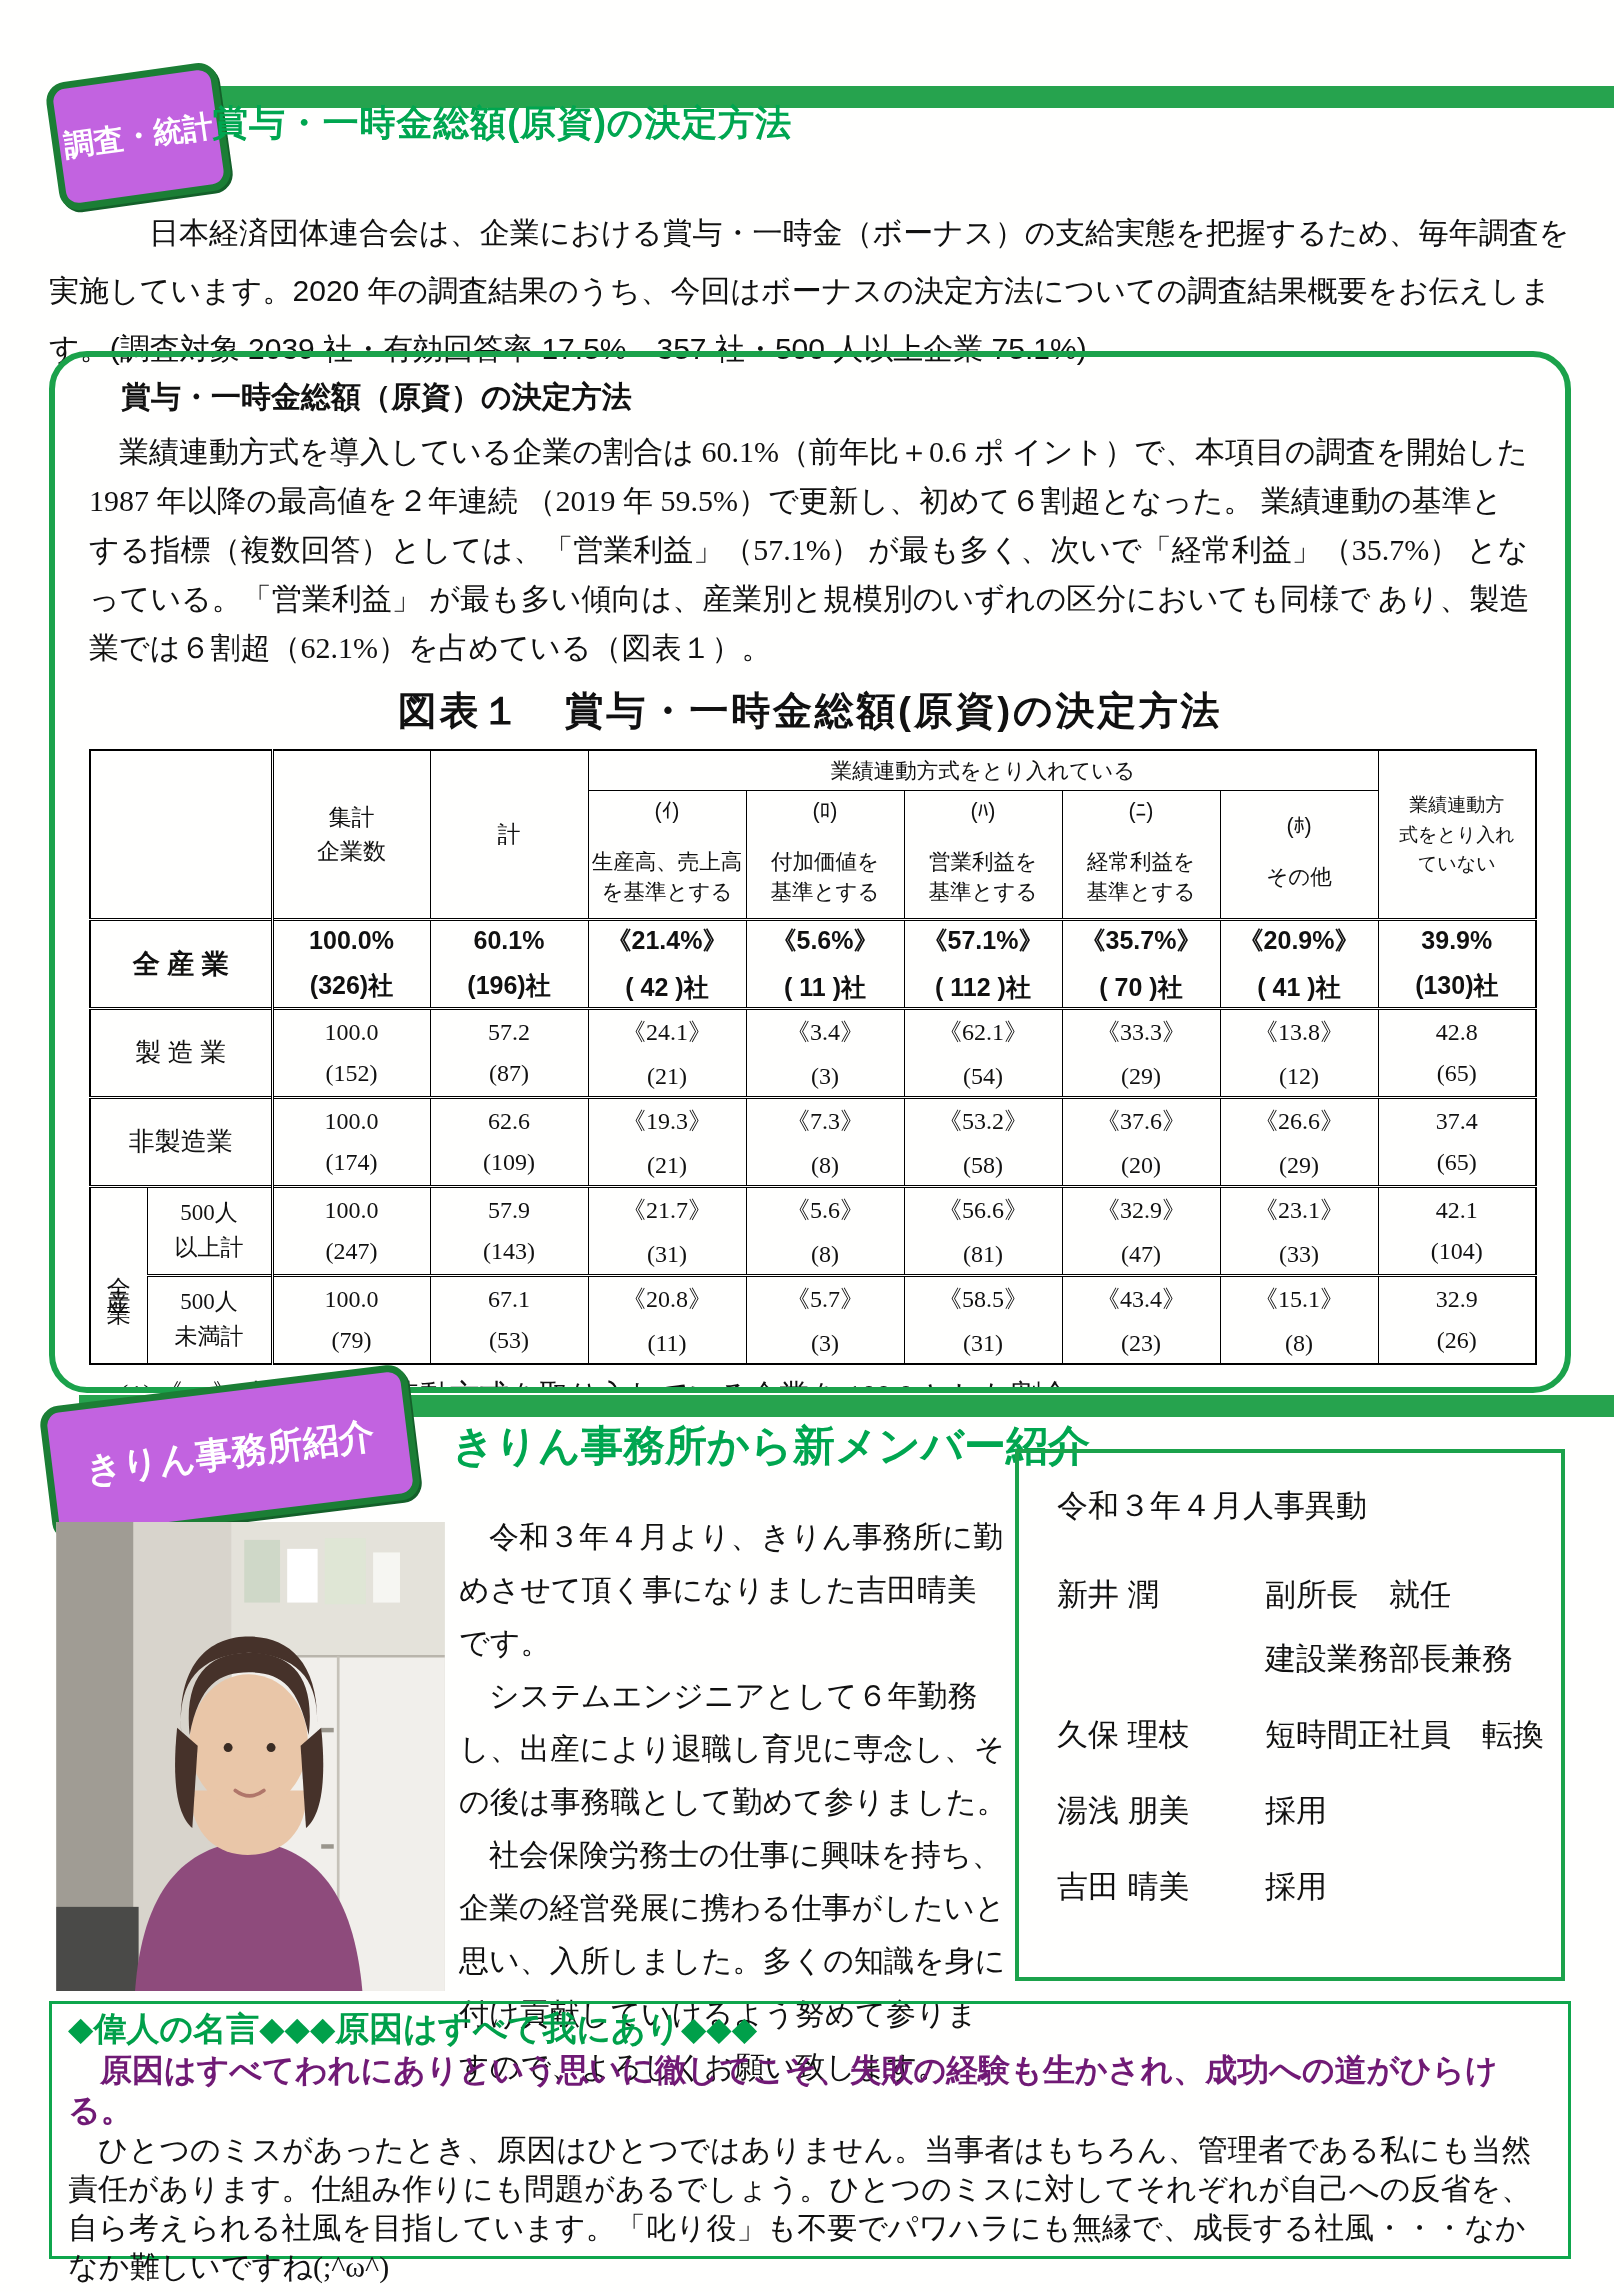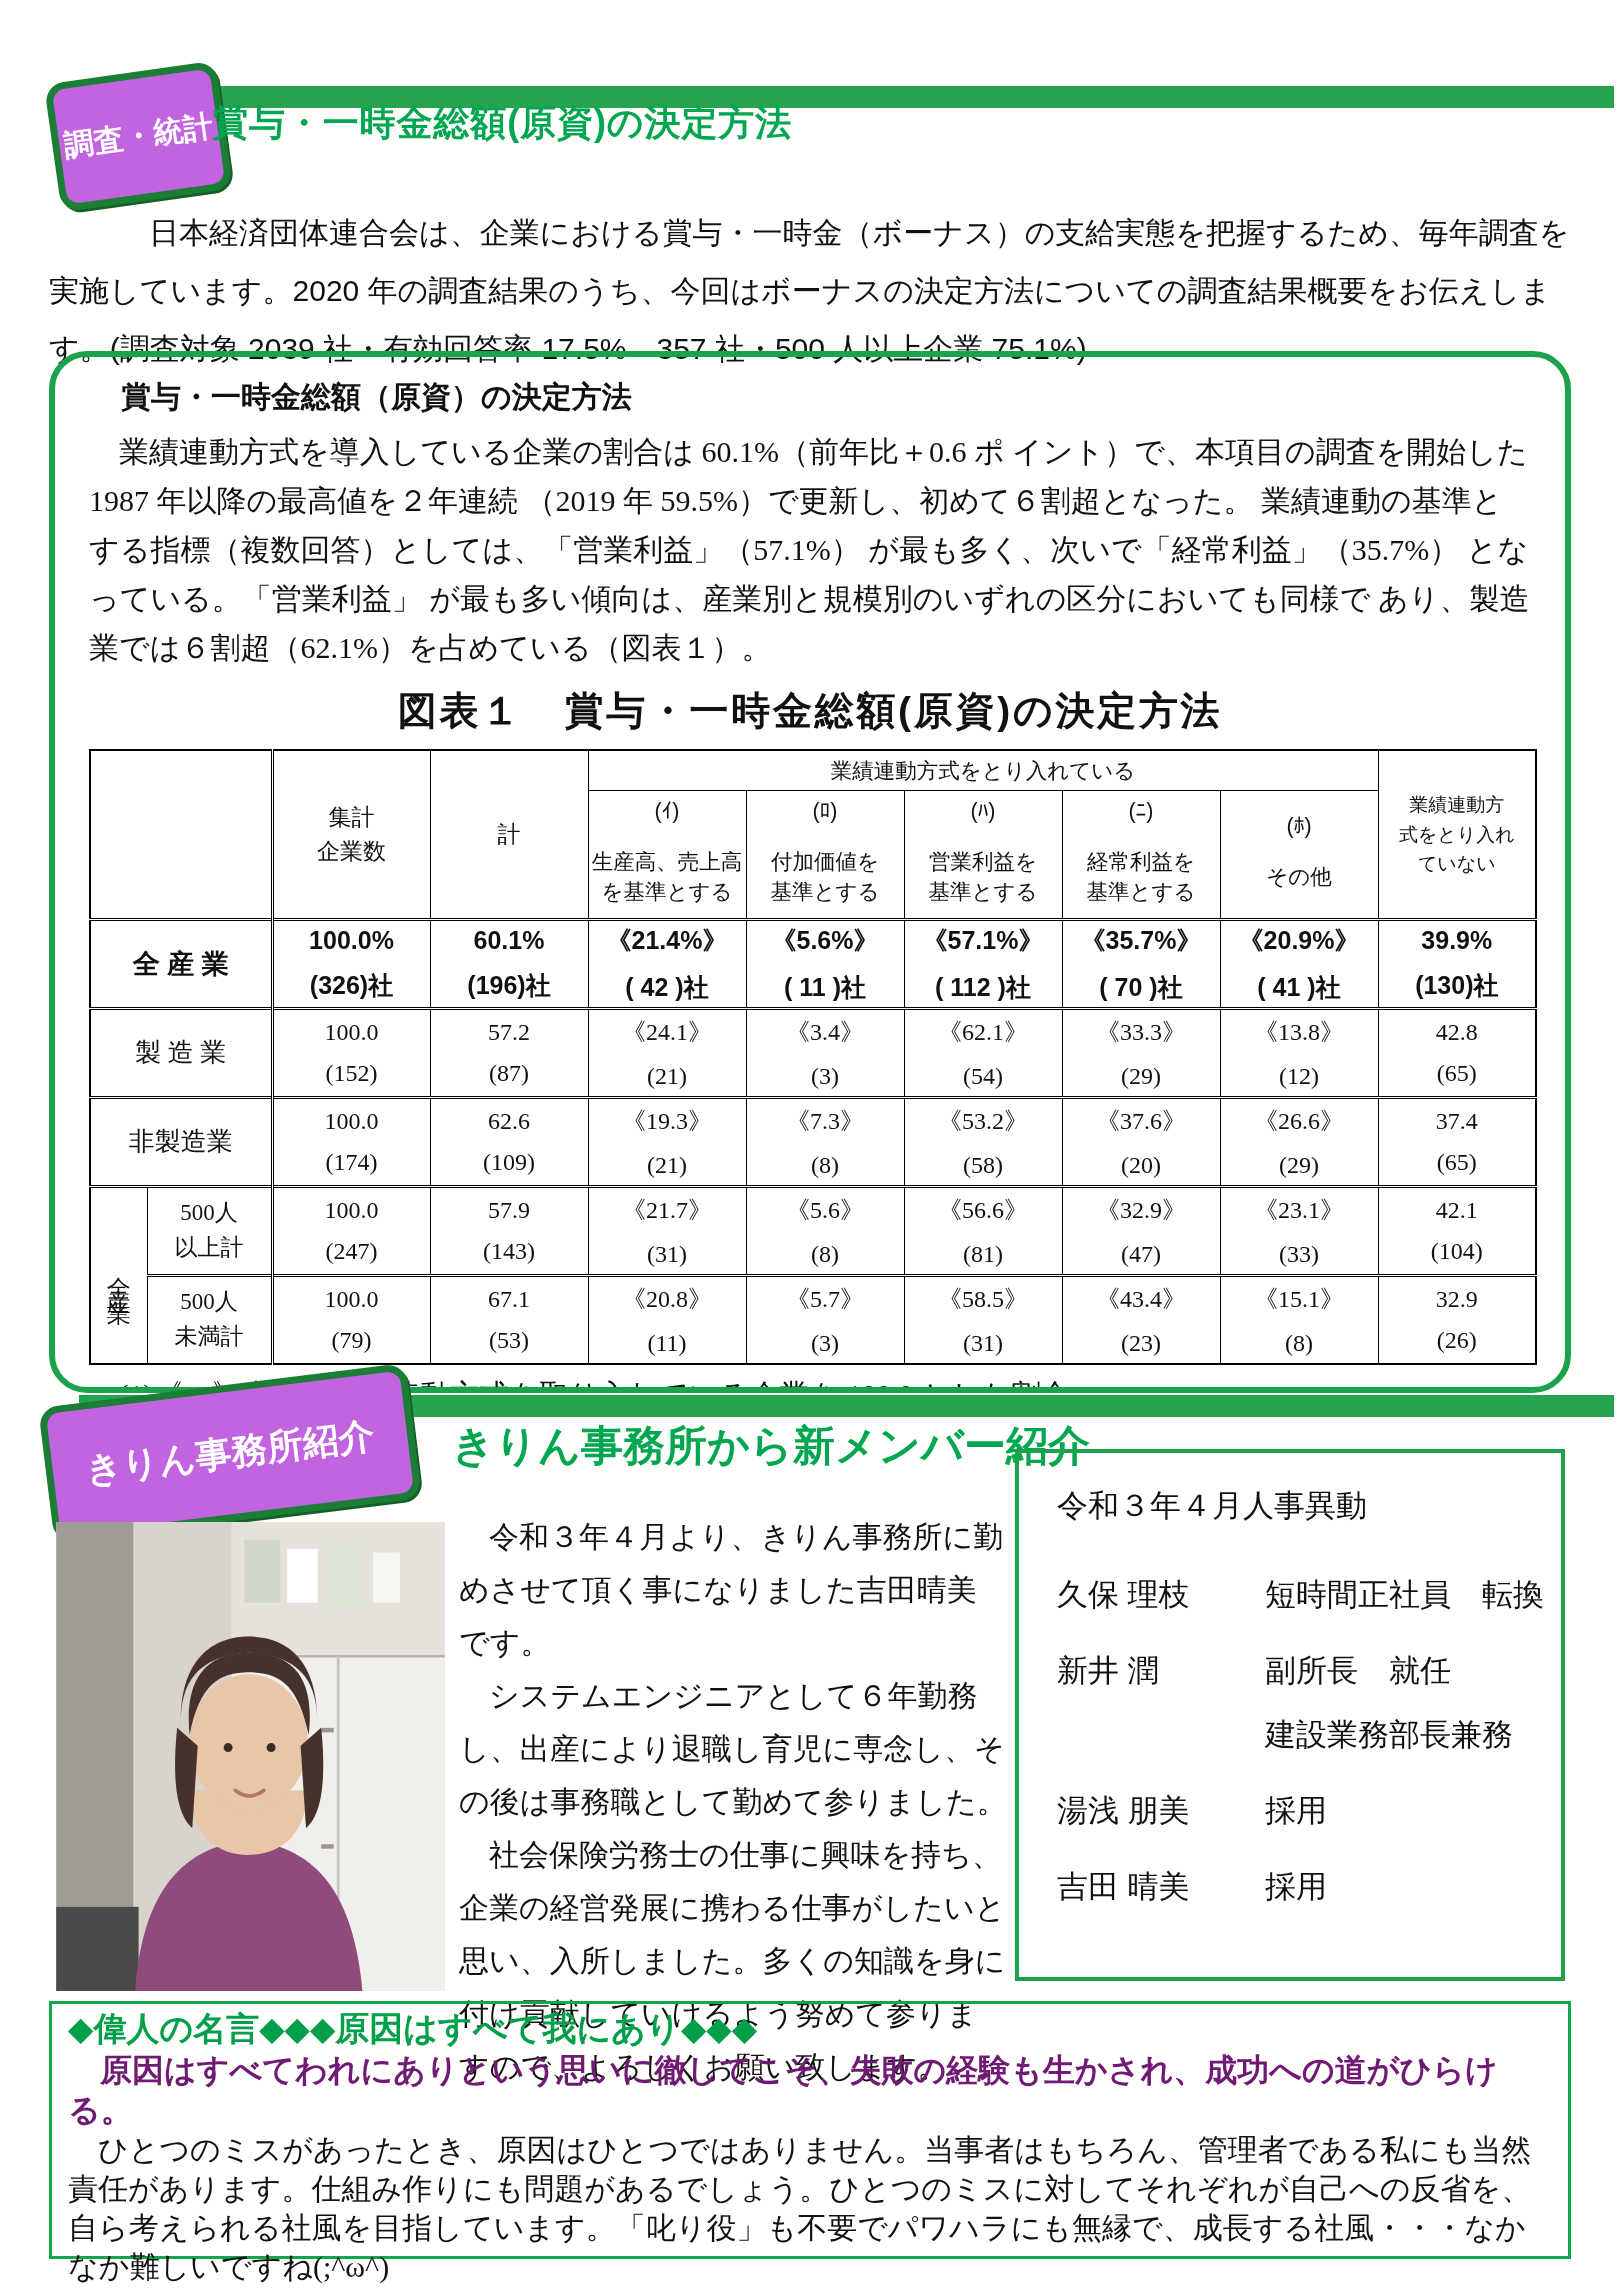--- a/index.html
+++ b/index.html
@@ -392,31 +392,31 @@
 
   <div class="midcol">
       <div>　令和３年４月より、きりん事務所に勤めさせて頂く事になりました吉田晴美です。</div>
       <div>　システムエンジニアとして６年勤務し、出産により退職し育児に専念し、その後は事務職として勤めて参りました。</div>
       <div>　社会保険労務士の仕事に興味を持ち、企業の経営発展に携わる仕事がしたいと思い、入所しました。多くの知識を身に付け貢献していけるよう努めて参りますので、よろしくお願い致します。</div>
     </div>
 
   <div class="personnel">
     <div class="p-title">令和３年４月人事異動</div>
     <div class="p-row">
-      <div class="p-name">久保 理枝</div>
-      <div class="p-role">短時間正社員　転換</div>
-    </div>
-    <div class="p-row">
       <div class="p-name">新井 潤</div>
       <div class="p-role">
         <div>副所長　就任</div>
         <div class="role2">建設業務部長兼務</div>
       </div>
     </div>
     <div class="p-row">
+      <div class="p-name">久保 理枝</div>
+      <div class="p-role">短時間正社員　転換</div>
+    </div>
+    <div class="p-row">
       <div class="p-name">湯浅 朋美</div>
       <div class="p-role">採用</div>
     </div>
     <div class="p-row">
       <div class="p-name">吉田 晴美</div>
       <div class="p-role">採用</div>
     </div>
   </div>
 
   <div class="quote-box">

